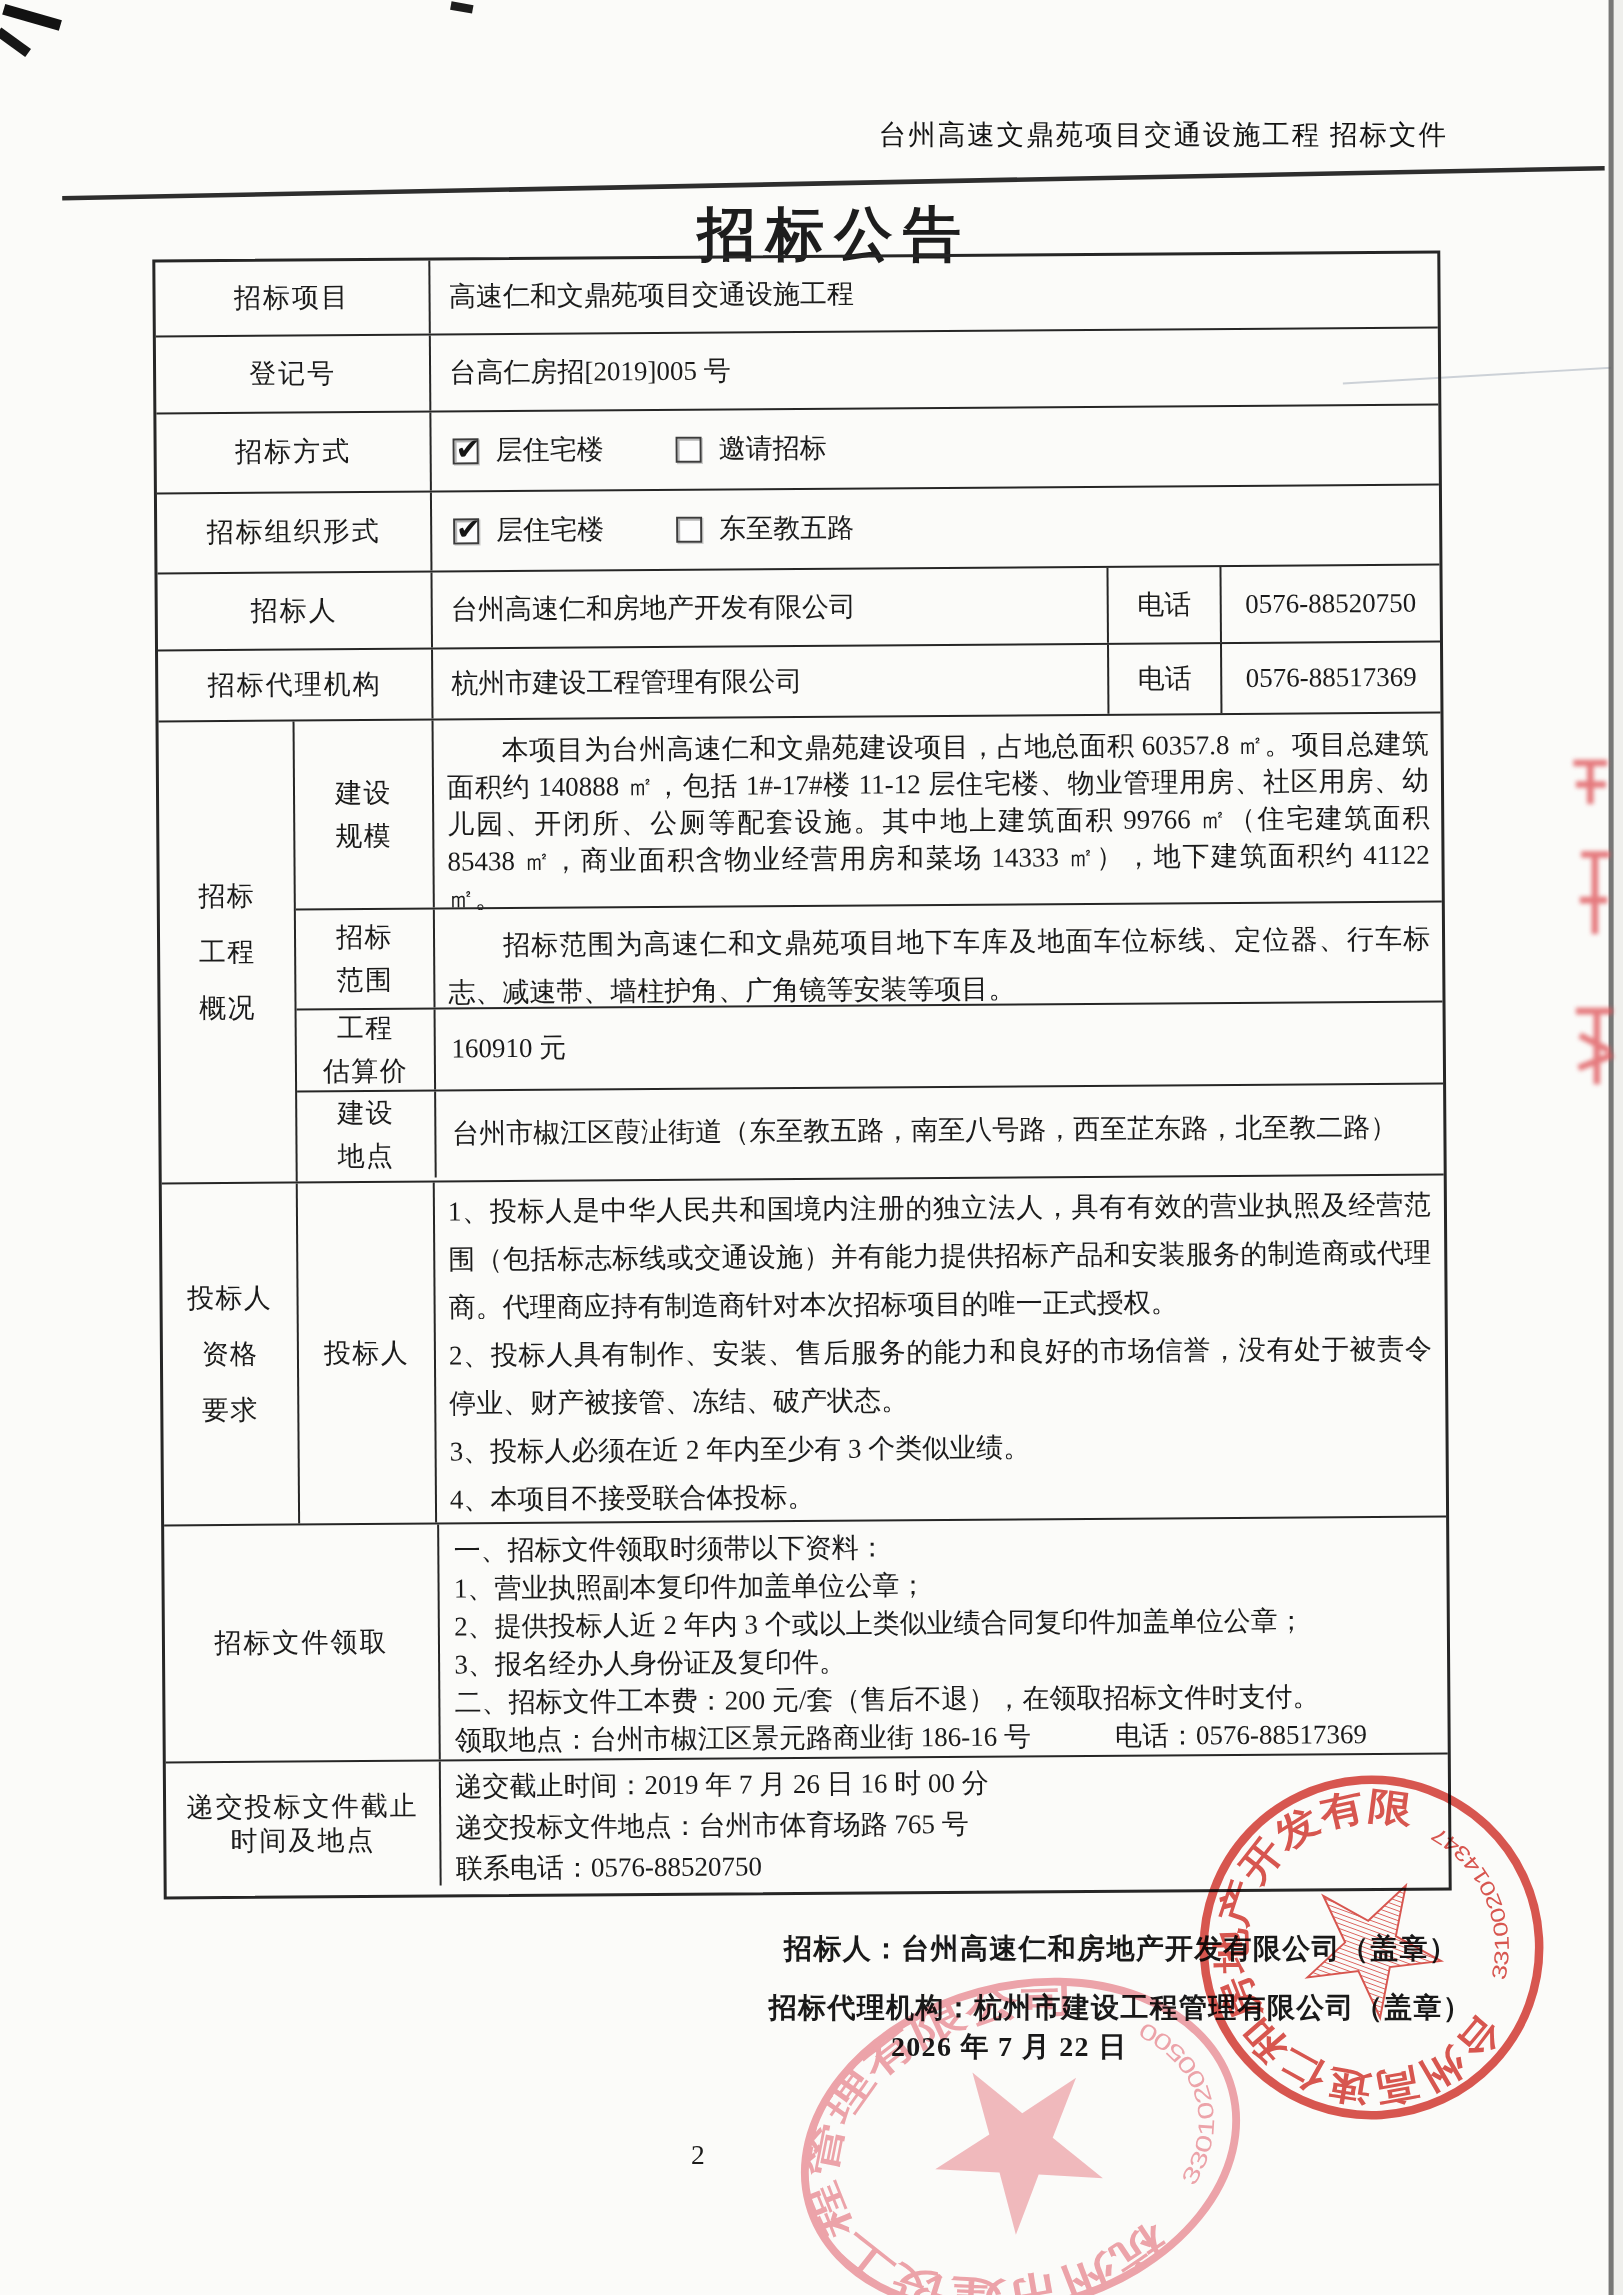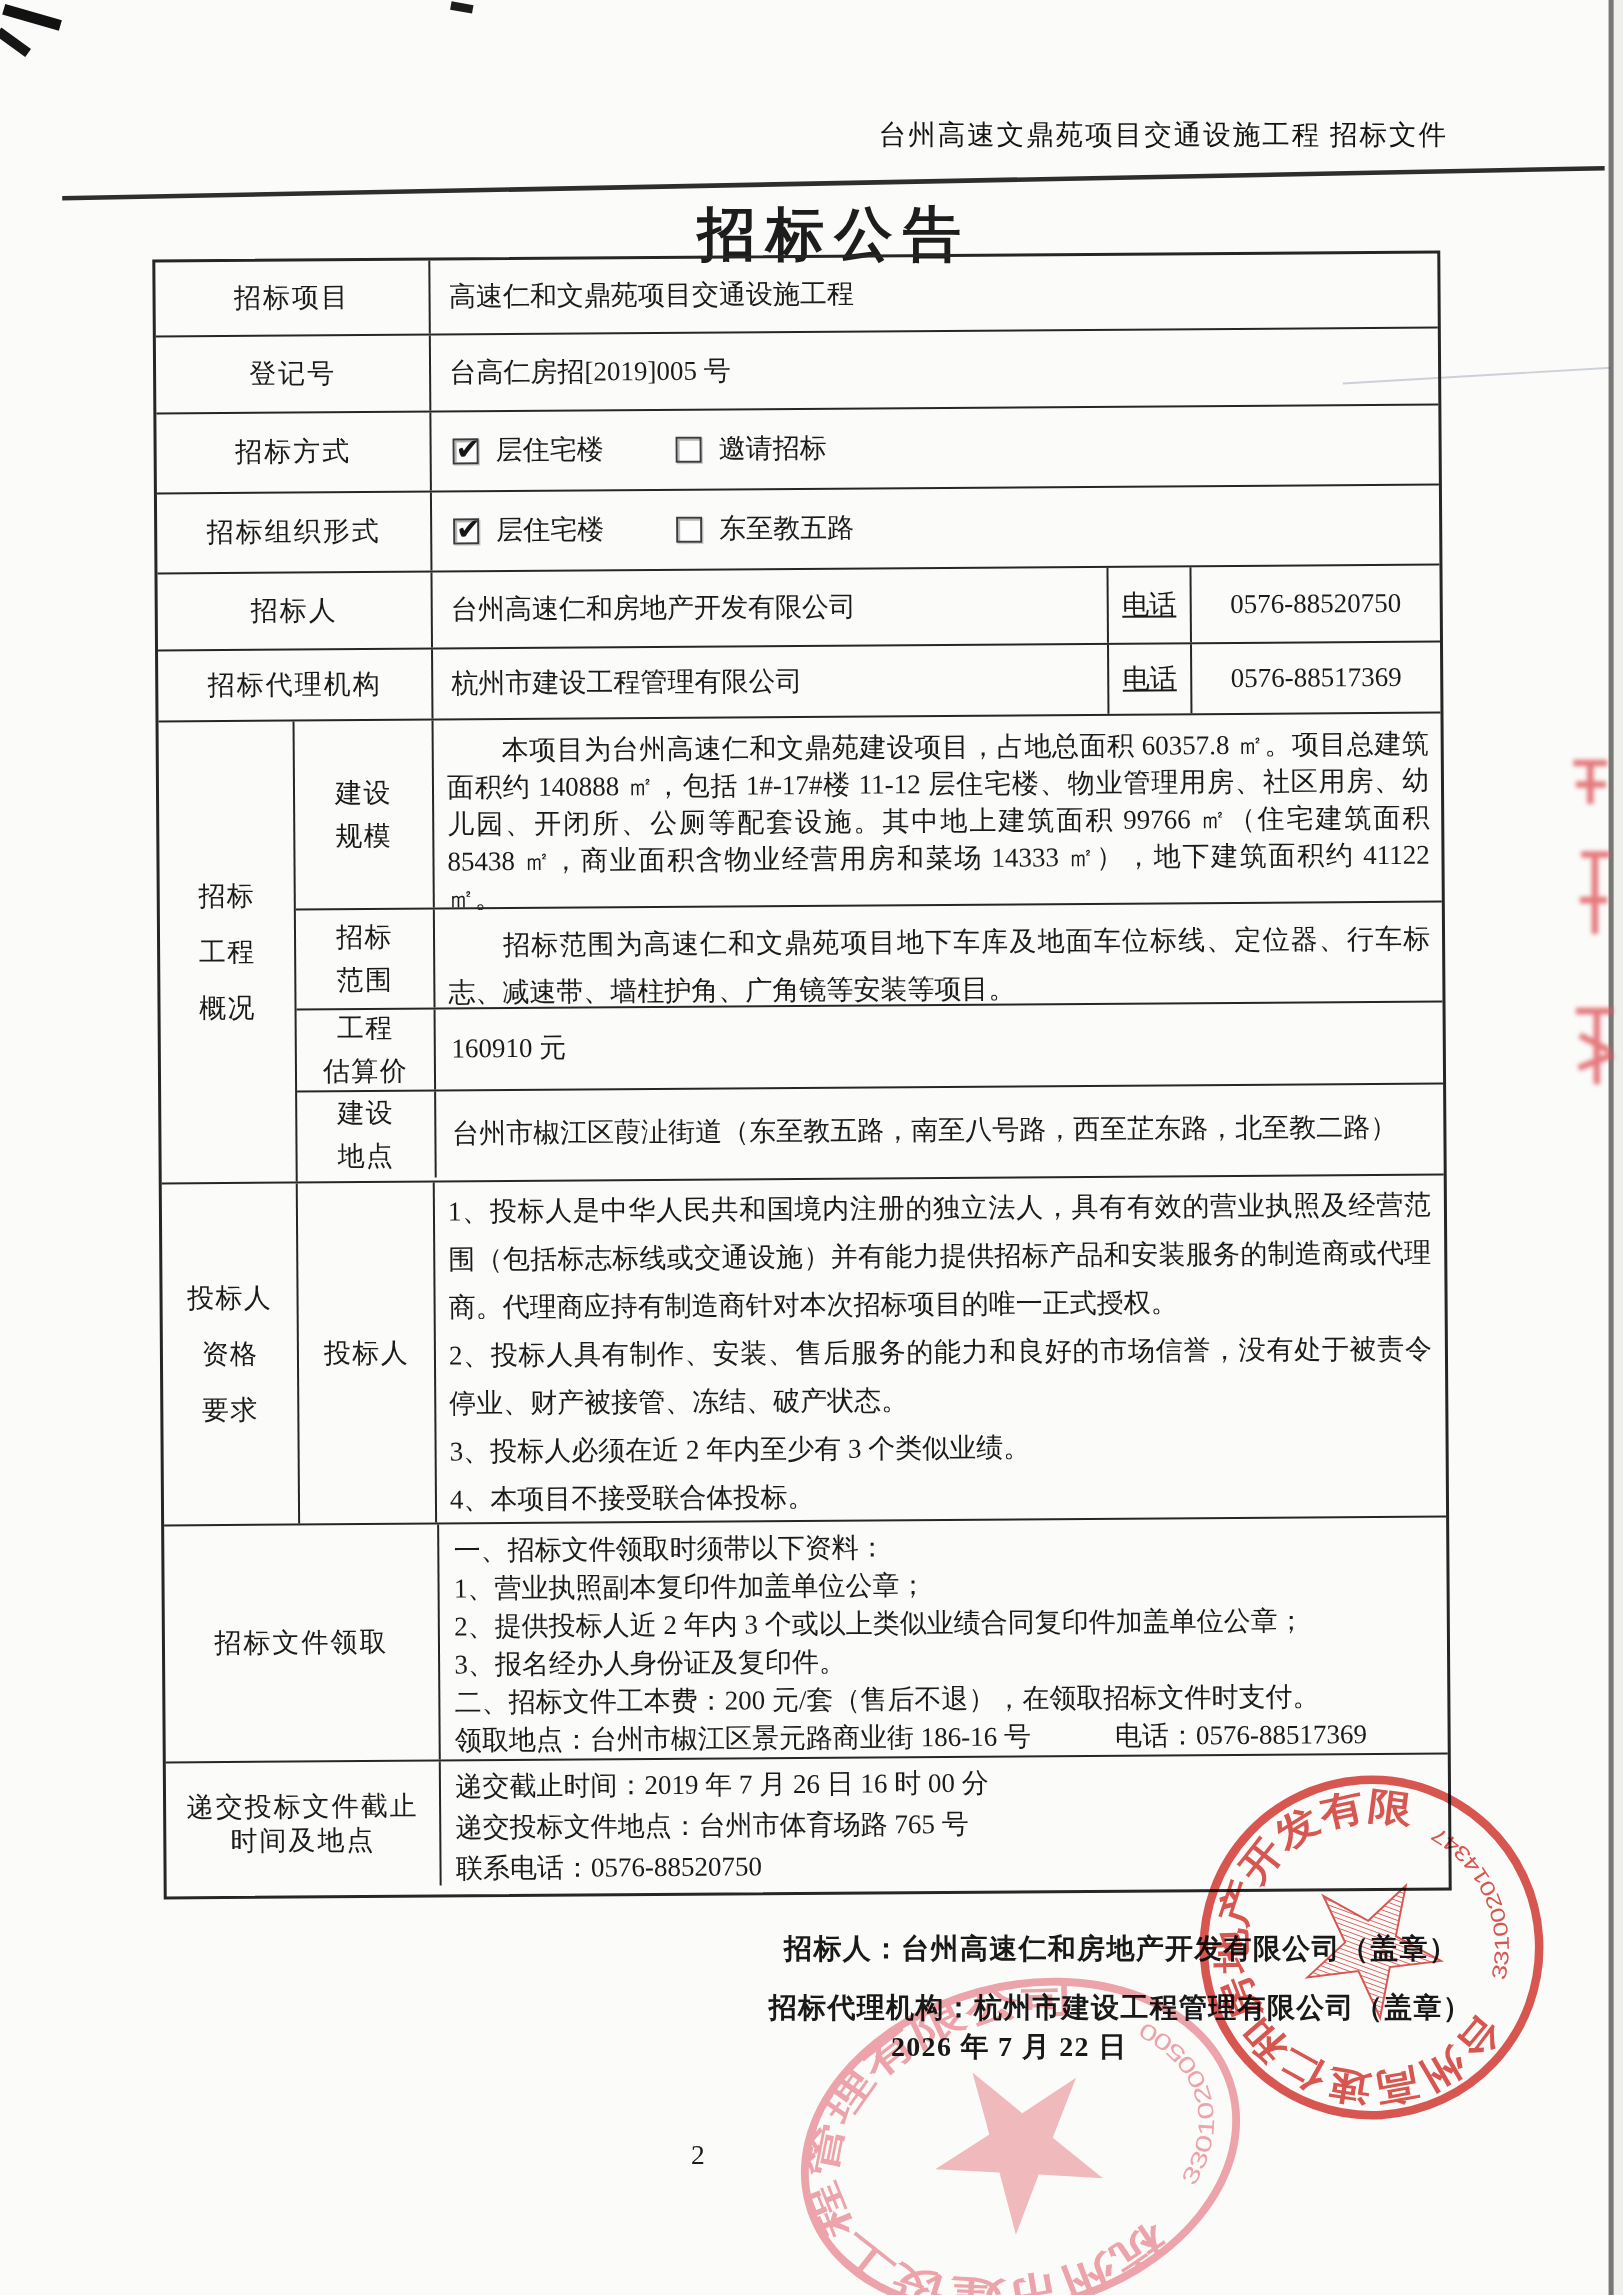--- a/index.html
+++ b/index.html
@@ -35,21 +35,21 @@
   .tcell{box-sizing:border-box;position:relative;}
   .tcell + .tcell{border-left:2.6px solid #262626;}
   .lab{
     width:273px;flex:none;display:flex;align-items:center;justify-content:center;
     text-align:center;letter-spacing:2px;white-space:pre-line;
   }
   .val{flex:1;display:flex;align-items:center;padding-left:18.3px;}
   .r1{height:73px;} .r2{height:77px;} .r3{height:80px;} .r4{height:80px;}
   .r5{height:77px;} .r6{height:71px;}
   .company{width:676px;flex:none;}
-  .tel-lab{width:83px;flex:none;display:flex;align-items:center;justify-content:center;text-decoration:underline;}
+  .tel-lab{width:113px;flex:none;display:flex;align-items:center;justify-content:center;}
   .tel-val{flex:1;display:flex;align-items:center;justify-content:center;padding-left:0;}
   
   .opts{flex:1;display:flex;align-items:center;padding-left:21px;}
   .opt{display:flex;align-items:center;width:223px;}
   .cbx{
     position:relative;flex:none;width:22px;height:22px;margin-right:17px;
     border:2px solid #3c3c3c;background:#fdfdfd;
     box-shadow:inset 2px 2px 0 rgba(0,0,0,.28), 1.3px 1.3px 0 rgba(0,0,0,.18);
   }
   .cbx.checked::after{

